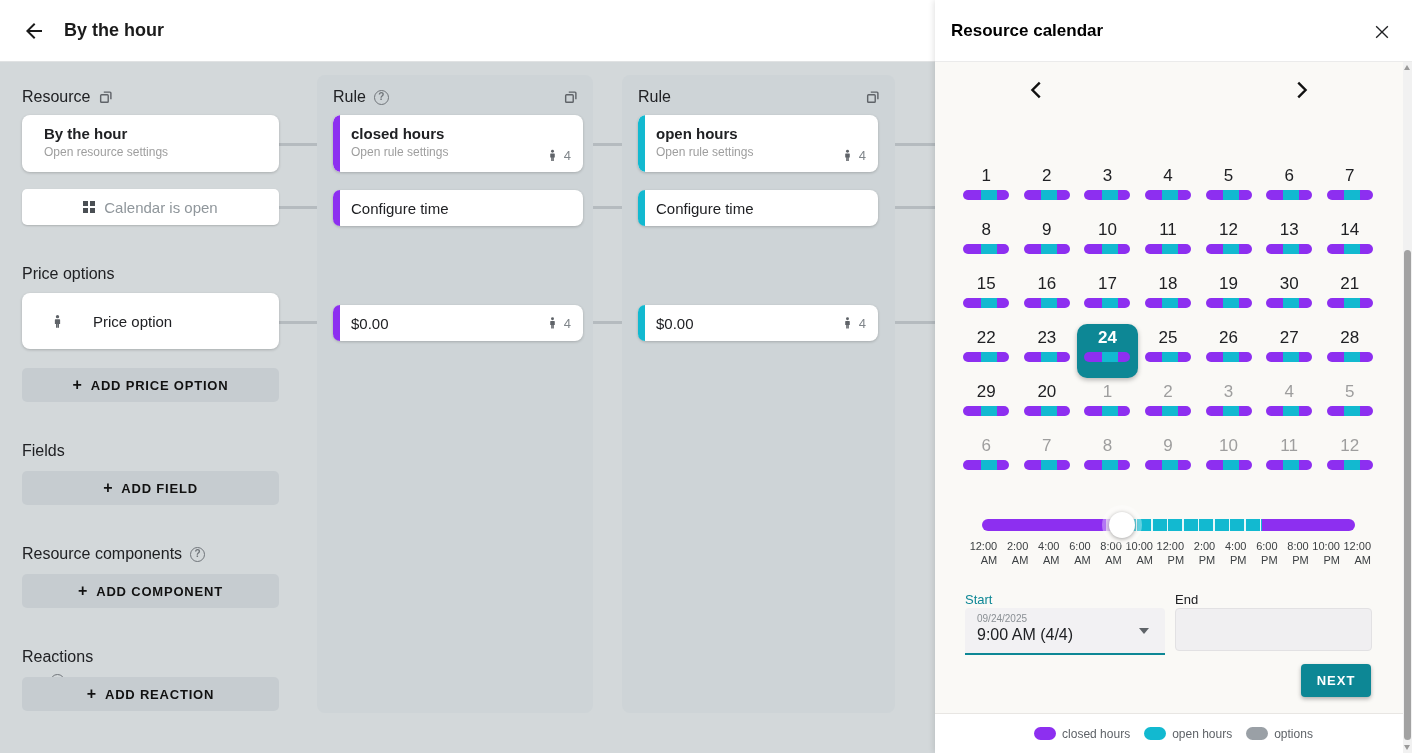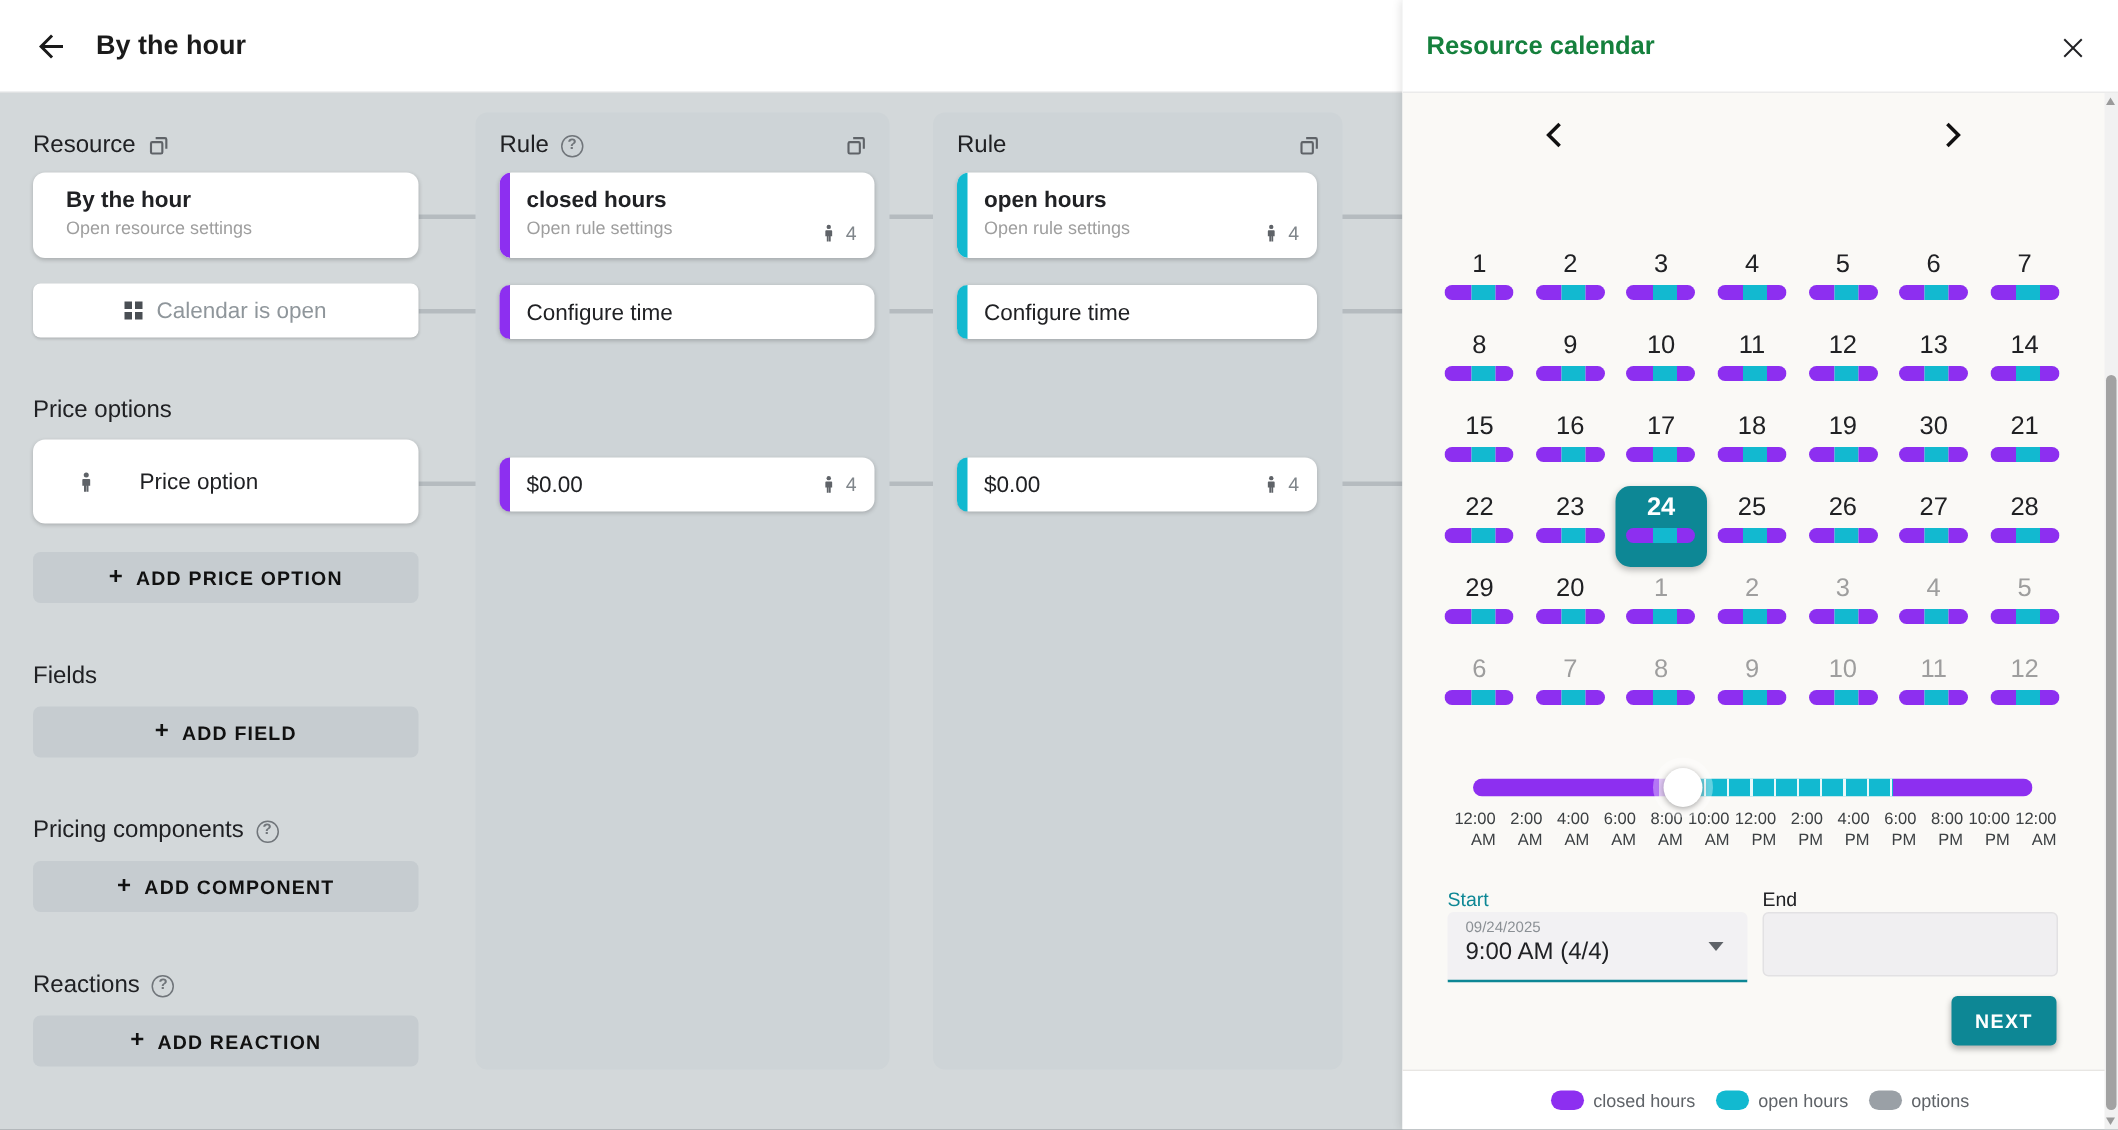--- a/index.html
+++ b/index.html
@@ -37,21 +37,21 @@
   .cap-chip{position:absolute;right:12px;bottom:9px;display:flex;align-items:center;gap:5px;color:#80868b;font-size:13px;}
   .small-card{height:36px;display:flex;align-items:center;padding-left:18px;font-size:15px;color:#202124;cursor:pointer;}
   .cfg-1{left:16px;top:115px;width:250px;} .cfg-2{left:16px;top:115px;width:240px;}
   .price-1{left:16px;top:230px;width:250px;} .price-2{left:16px;top:230px;width:240px;}
   .price-cap{position:absolute;right:12px;top:50%;transform:translateY(-50%);display:flex;align-items:center;gap:5px;color:#80868b;font-size:13px;}
   .connector{position:absolute;height:3px;background:#b5bbbf;z-index:0;}
 
   
   .drawer{position:absolute;left:935px;top:0;width:477px;height:753px;background:#fff;box-shadow:-1px 0 6px rgba(0,0,0,.12);z-index:10;}
   .drawer-header{position:absolute;left:0;top:0;right:0;height:62px;background:#fff;border-bottom:1px solid #ebebeb;display:flex;align-items:center;}
-  .drawer-title{font-size:17px;font-weight:bold;color:#15803d;margin-left:16px;}
+  .drawer-title{font-size:17px;font-weight:bold;color:#000000;margin-left:16px;}
   .close-btn{position:absolute;right:18px;top:20px;width:24px;height:24px;display:flex;align-items:center;justify-content:center;cursor:pointer;}
   .drawer-body{position:absolute;left:0;top:62px;right:0;bottom:40px;background:#faf9f6;}
   .cal-nav-month{position:absolute;left:0;right:0;top:16px;text-align:center;font-size:19px;color:#202124;}
   .chev{position:absolute;top:14px;width:28px;height:28px;display:flex;align-items:center;justify-content:center;cursor:pointer;}
   .chev-left{left:88px;} .chev-right{left:352px;}
   .weekdays{position:absolute;left:21px;top:60px;width:424px;display:grid;grid-template-columns:repeat(7,1fr);}
   .wd{text-align:center;font-size:13px;color:#757575;}
   .day-grid{position:absolute;left:21px;top:100px;width:424px;display:grid;grid-template-columns:repeat(7,1fr);grid-auto-rows:54px;}
   .day{display:flex;flex-direction:column;align-items:center;padding-top:3px;cursor:pointer;border-radius:10px;}
   .dnum{font-size:17px;color:#202124;line-height:22px;}
@@ -159,29 +159,29 @@
 
   <div class="section-label" style="left:22px;top:442px;">
     <span>Fields</span>
   </div>
   <button class="add-btn" style="top:471px;">
     <span class="plus">+</span>
     <span>ADD FIELD</span>
   </button>
 
   <div class="section-label" style="left:22px;top:545px;">
-    <span>Pricing components</span>
+    <span>Resource components</span>
     <span class="help-badge">?</span>
   </div>
   <button class="add-btn" style="top:574px;">
     <span class="plus">+</span>
     <span>ADD COMPONENT</span>
   </button>
 
-  <div class="section-label" style="left:22px;top:648px;">
+  <div class="section-label" style="left:22px;top:648px;flex-direction:column;">
     <span>Reactions</span>
     <span class="help-badge">?</span>
   </div>
   <button class="add-btn" style="top:677px;">
     <span class="plus">+</span>
     <span>ADD REACTION</span>
   </button>
 
   <div class="rule-col rule-col-1">
     <div class="rule-head">

